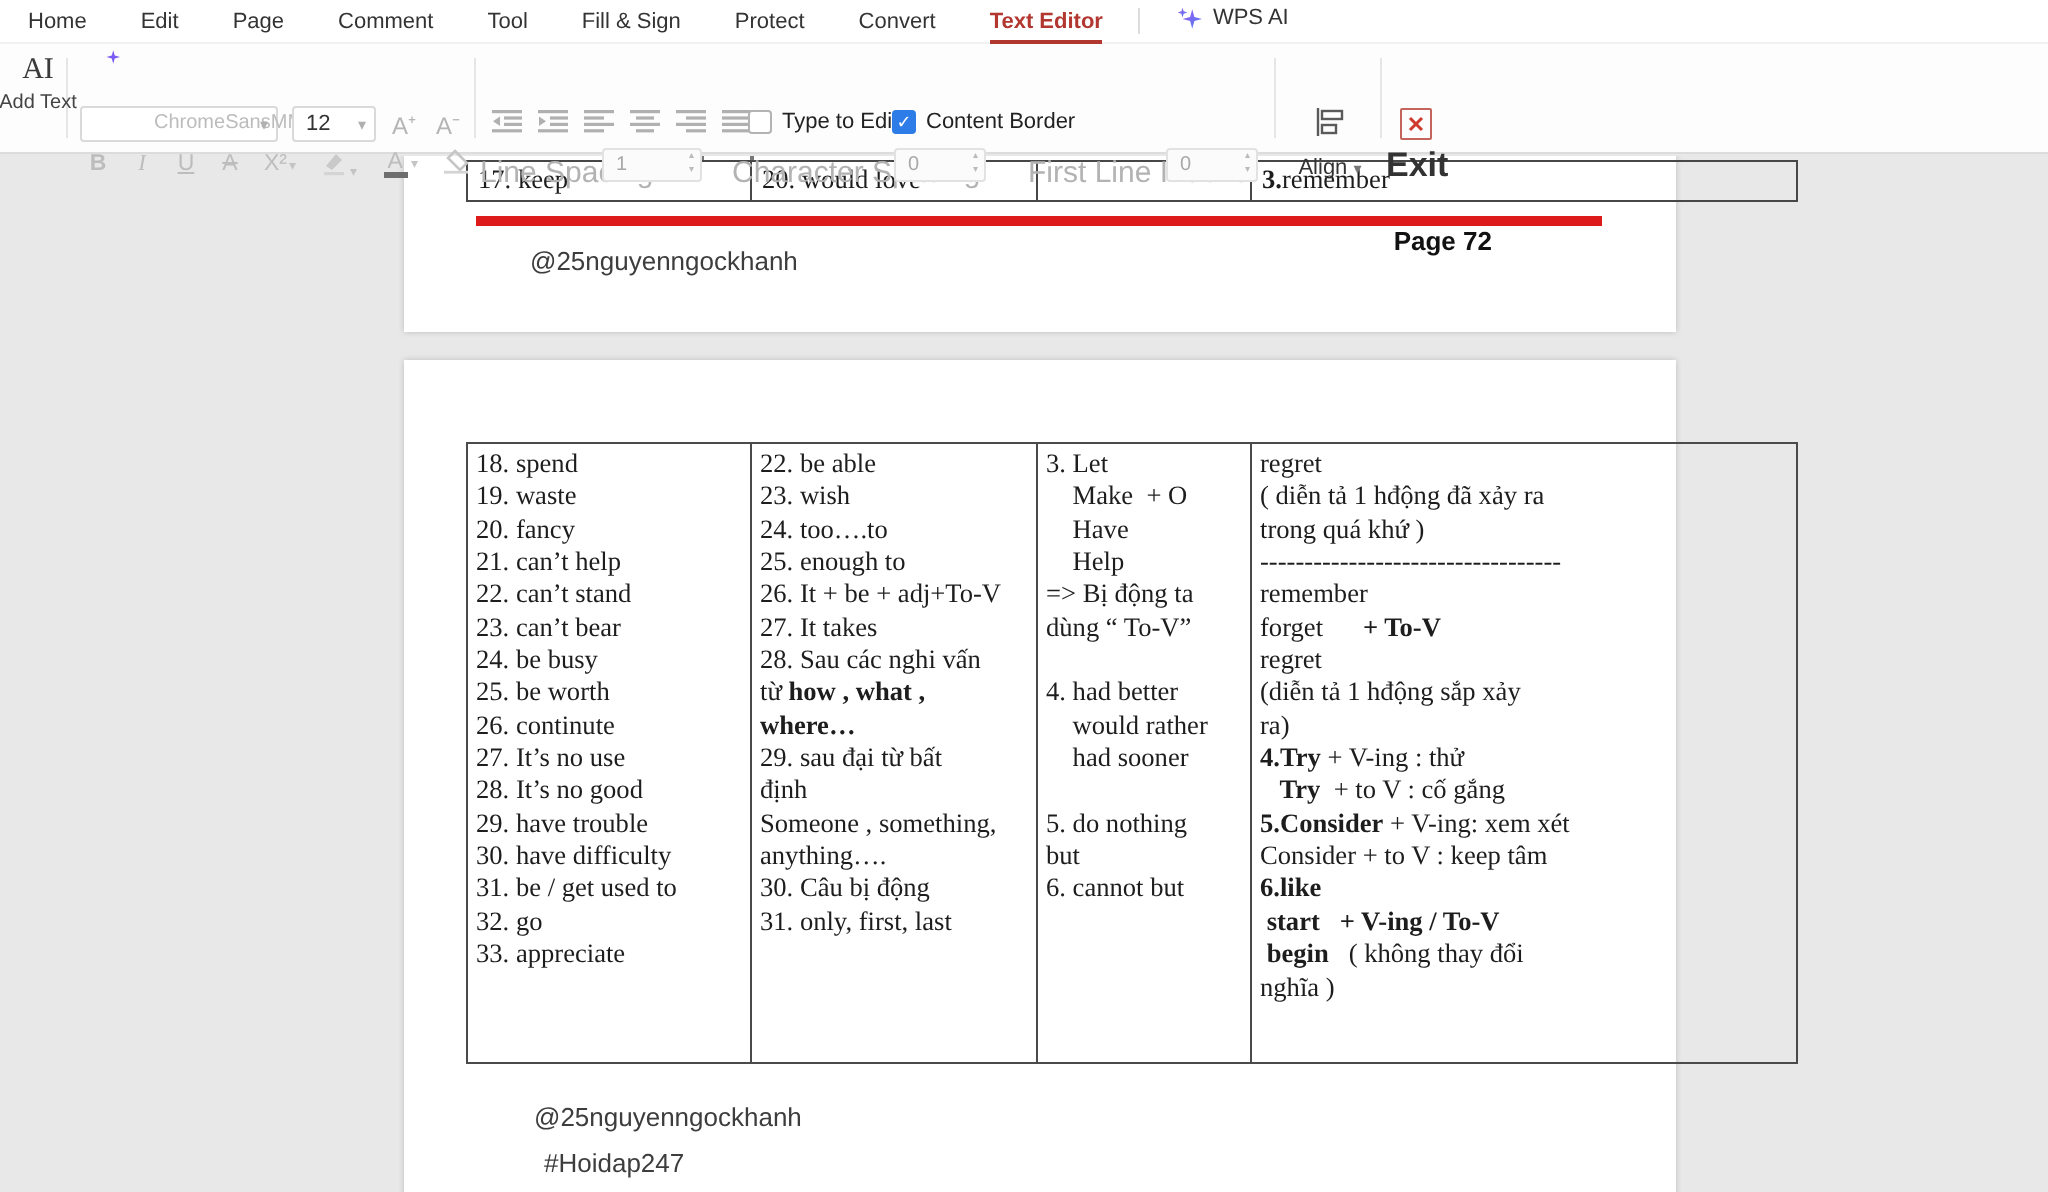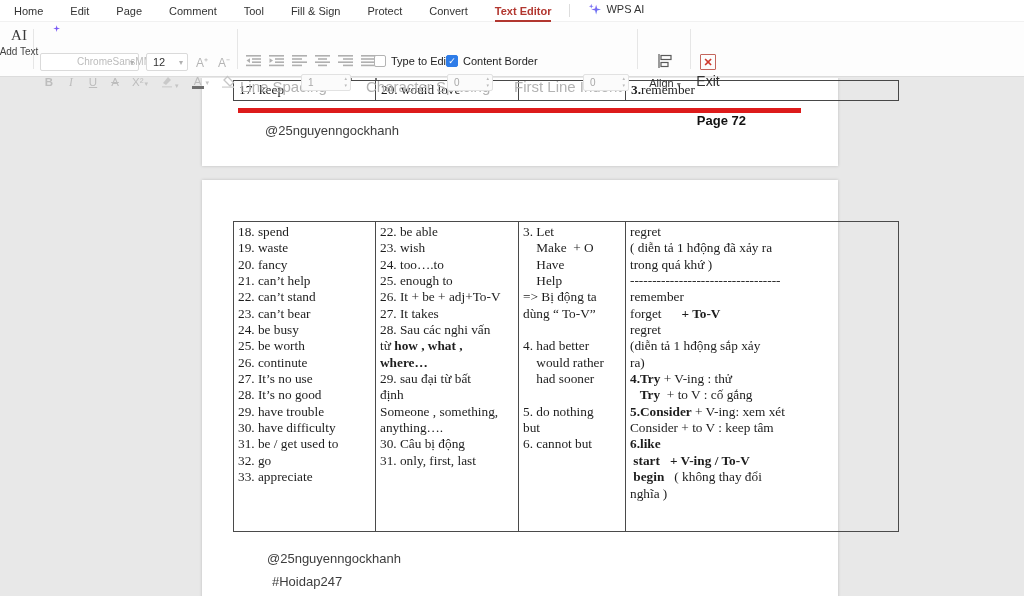--- a/index.html
+++ b/index.html
@@ -55,21 +55,21 @@
   .spin-box { position:absolute; top:52px; height:17px; border:1px solid #e2e2e2; border-radius:2px;
     background:#fbfbfb; font-size:10px; color:#a8a8a8; line-height:15px; padding-left:6px; }
   .spin-box .arrows { position:absolute; right:3px; top:0; font-size:5px; line-height:7px; color:#bbb; text-align:center; }
 
   .align-btn { position:absolute; left:641px; top:30px; width:48px; text-align:center; color:#333; }
   .align-btn .ic { display:inline-block; }
   .align-btn .lbl { font-size:11px; margin-top:3px; }
   .exit-btn { position:absolute; left:693px; top:32px; width:30px; text-align:center; color:#333; }
   .exit-ic { width:16px; height:16px; border:1px solid #c4655c; border-radius:1px; margin:0 auto;
     display:flex; align-items:center; justify-content:center; color:#cf3a2e; font-size:11px; font-weight:bold; }
-  .exit-btn .lbl { font-size:14px; margin-top:3px; }
+  .exit-btn .lbl { font-size:17px; margin-top:3px;font-weight:bold; }
 
   
   .doc { position:absolute; top:78px; left:0; right:0; bottom:0; background:#e8e8e8; overflow:hidden; }
   .page { position:absolute; left:202px; width:636px; background:#fff; box-shadow:0 0 3px rgba(0,0,0,.18); }
   .page1 { top:0; height:88px; }
   .page2 { top:102px; height:520px; }
 
   .serif { font-family:"Liberation Serif","DejaVu Serif",serif; color:#1d1d1d; }
 
   .p1-row { position:absolute; left:31px; top:2px; width:666px; height:21px; display:flex;

